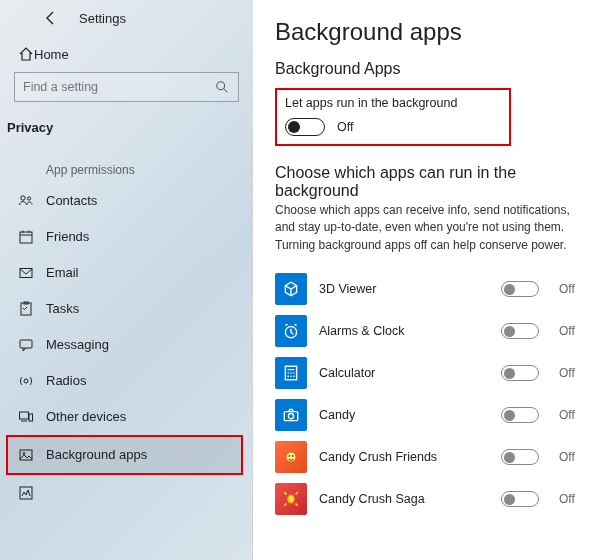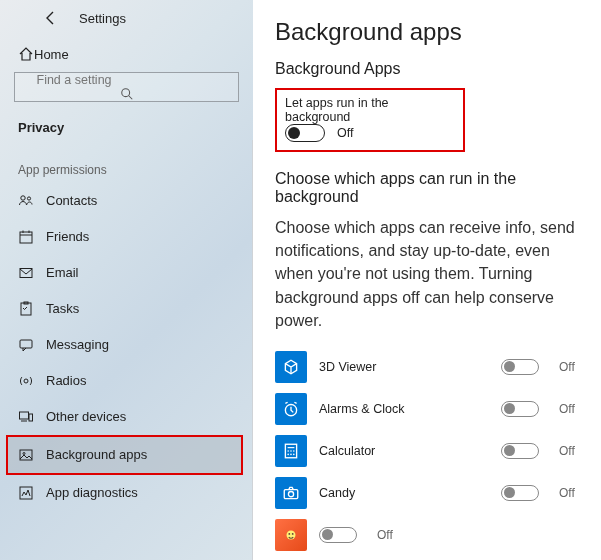--- a/index.html
+++ b/index.html
@@ -10,41 +10,41 @@
     background: linear-gradient(135deg, #e9ecef 0%, #d9e4eb 30%, #c9d8e5 60%, #d9e4eb 100%);
     padding: 0;
   }
   .sb-header { display: flex; align-items: center; gap: 20px; padding: 10px 14px 10px 18px; margin-left: 25px; }
   .sb-back { width: 16px; height: 16px; display: inline-flex; }
   .sb-title { font-size: 13px; }
   .sb-home { display: flex; align-items: center; padding: 10px 0 10px 18px; }
   .sb-icon { width: 16px; height: 16px; display: inline-flex; align-items: center; justify-content: center; color: #222; }
   .sb-label { font-size: 13px; }
   .sb-search-wrap { padding: 0 14px 10px 14px; }
-  .sb-search { display: flex; align-items: center; justify-content: space-between; border: 1px solid #9aa0a6; background: rgba(255,255,255,0.15); height: 30px; padding: 0 8px; flex-direction: column; }
+  .sb-search { display: flex; align-items: center; justify-content: space-between; border: 1px solid #9aa0a6; background: rgba(255,255,255,0.15); height: 30px; padding: 0 8px; }
   .sb-search input { border: none; outline: none; background: transparent; font-size: 12.5px; color: #333; width: 180px; }
-  .sb-section { font-size: 13px; font-weight: 600; padding: 8px 0 10px 18px; }
-  .sb-sub { font-size: 12px; color: #616161; padding: 18px 0 6px 18px; }
+  .sb-section { font-size: 13px; font-weight: 600; padding: 8px 0 10px 7px; }
+  .sb-sub { font-size: 12px; color: #616161; padding: 18px 0 6px 18px; margin-left: 28px; }
   .nav-item { display: flex; align-items: flex-start; gap: 12px; padding: 10px 0 10px 18px; cursor: pointer; }
   .nav-item.selected { background: rgba(180,190,200,0.65); }
   .nav-item .sb-label { font-size: 13px; }
   .highlight-nav { border: 2px solid #d00; margin: 0 10px 0 6px; padding-left: 10px; }
   .divider-right { position: absolute; right: 0; top: 140px; bottom: 0; width: 1px; background: #cfd3d7; }
 
   .main { flex: 1; height: 560px; padding: 18px 18px 0 22px; overflow: hidden; }
   .main h1 { font-size: 24px; font-weight: 400; margin-bottom: 14px; }
   .main h2 { font-size: 16px; font-weight: 400; margin-bottom: 10px; }
-  .toggle-row { display: flex; flex-direction: column; border: 2px solid #d00; padding: 6px 8px 8px 8px; width: 190px; margin-bottom: 18px; }
+  .toggle-row { display: flex; flex-direction: column; gap: 8px; border: 2px solid #d00; padding: 6px 8px 8px 8px; width: 236px; margin-bottom: 18px; }
   .toggle-row .t-label { font-size: 12.5px; }
   .toggle-line { display: flex; align-items: center; gap: 12px; }
   .toggle { width: 40px; height: 18px; border: 1.5px solid #222; border-radius: 10px; position: relative; background: #fff; cursor: pointer; }
   .toggle .knob { position: absolute; left: 2px; top: 2px; width: 12px; height: 12px; border-radius: 50%; background: #222; }
   .t-state { font-size: 12.5px; }
-  .main .sub-h { font-size: 16px; font-weight: 400; margin-bottom: 10px; }
-  .desc { font-size: 16px; color: #333; line-height: 1.45; margin-bottom: 14px; max-width: 320px; }
+  .main .sub-h { font-size: 16px; font-weight: 400; margin-bottom: 2px; }
+  .desc { font-size: 12px; color: #333; line-height: 1.45; margin-bottom: 14px; max-width: 320px; }
   .app-list { display: flex; flex-direction: column; gap: 0; }
   .app-row { display: flex; align-items: center; gap: 12px; height: 42px; }
   .app-ico { width: 32px; height: 32px; border-radius: 2px; display: inline-flex; align-items: center; justify-content: center; font-size: 14px; color: #fff; }
   .app-name { font-size: 12.5px; flex: 1; }
   .app-toggle { width: 38px; height: 16px; border: 1.5px solid #888; border-radius: 10px; position: relative; background: #fff; cursor: pointer; }
   .app-toggle .knob { position: absolute; left: 2px; top: 1.5px; width: 11px; height: 11px; border-radius: 50%; background: #888; }
   .app-state { font-size: 12px; color: #666; width: 24px; text-align: left; margin-left: 8px; }
   .ico-blue { background: #0078d4; }
   .ico-orange { background: linear-gradient(135deg,#ff7043,#e64a19); }
   .ico-red { background: linear-gradient(135deg,#ef5350,#c62828); }
@@ -165,21 +165,20 @@
       </span>
     <span class="sb-label">Background apps</span>
   </div>
   <div class="nav-item">
     <span class="sb-icon">
         <svg viewBox="0 0 16 16" width="16" height="16">
           <rect x="2" y="2" width="12" height="12" stroke="#222" fill="none"></rect>
           <path d="M4 11l2-4 2 3 2-5 2 6" stroke="#222" fill="none"></path>
         </svg>
       </span>
-    <span class="sb-label">App diagnostics</span>
   </div>
   <div class="divider-right"></div>
 </div>
 
 <div class="main">
   <h1>Background apps</h1>
   <h2>Background Apps</h2>
 
   <div class="toggle-row">
     <span class="t-label">Let apps run in the background</span>
@@ -256,20 +255,21 @@
     </div>
     <div class="app-row">
       <span class="app-ico ico-orange">
           <svg viewBox="0 0 16 16" width="18" height="18">
             <circle cx="8" cy="8" r="4" fill="#fff176"></circle>
             <circle cx="6.5" cy="7" r="0.8" fill="#5d4037"></circle>
             <circle cx="9.5" cy="7" r="0.8" fill="#5d4037"></circle>
             <path d="M6 10c1 1 3 1 4 0" stroke="#5d4037" stroke-width="1" fill="none"></path>
           </svg>
         </span>
+      <span class="app-name">Candy Crush Friends</span>
       <div class="app-toggle">
           <div class="knob"></div>
         </div>
       <span class="app-state">Off</span>
     </div>
     <div class="app-row">
       <span class="app-ico ico-red">
           <svg viewBox="0 0 16 16" width="18" height="18">
             <ellipse cx="8" cy="8" rx="3.5" ry="4" fill="#ff9800"></ellipse>
             <ellipse cx="8" cy="8" rx="2.2" ry="2.8" fill="#ffeb3b"></ellipse>

